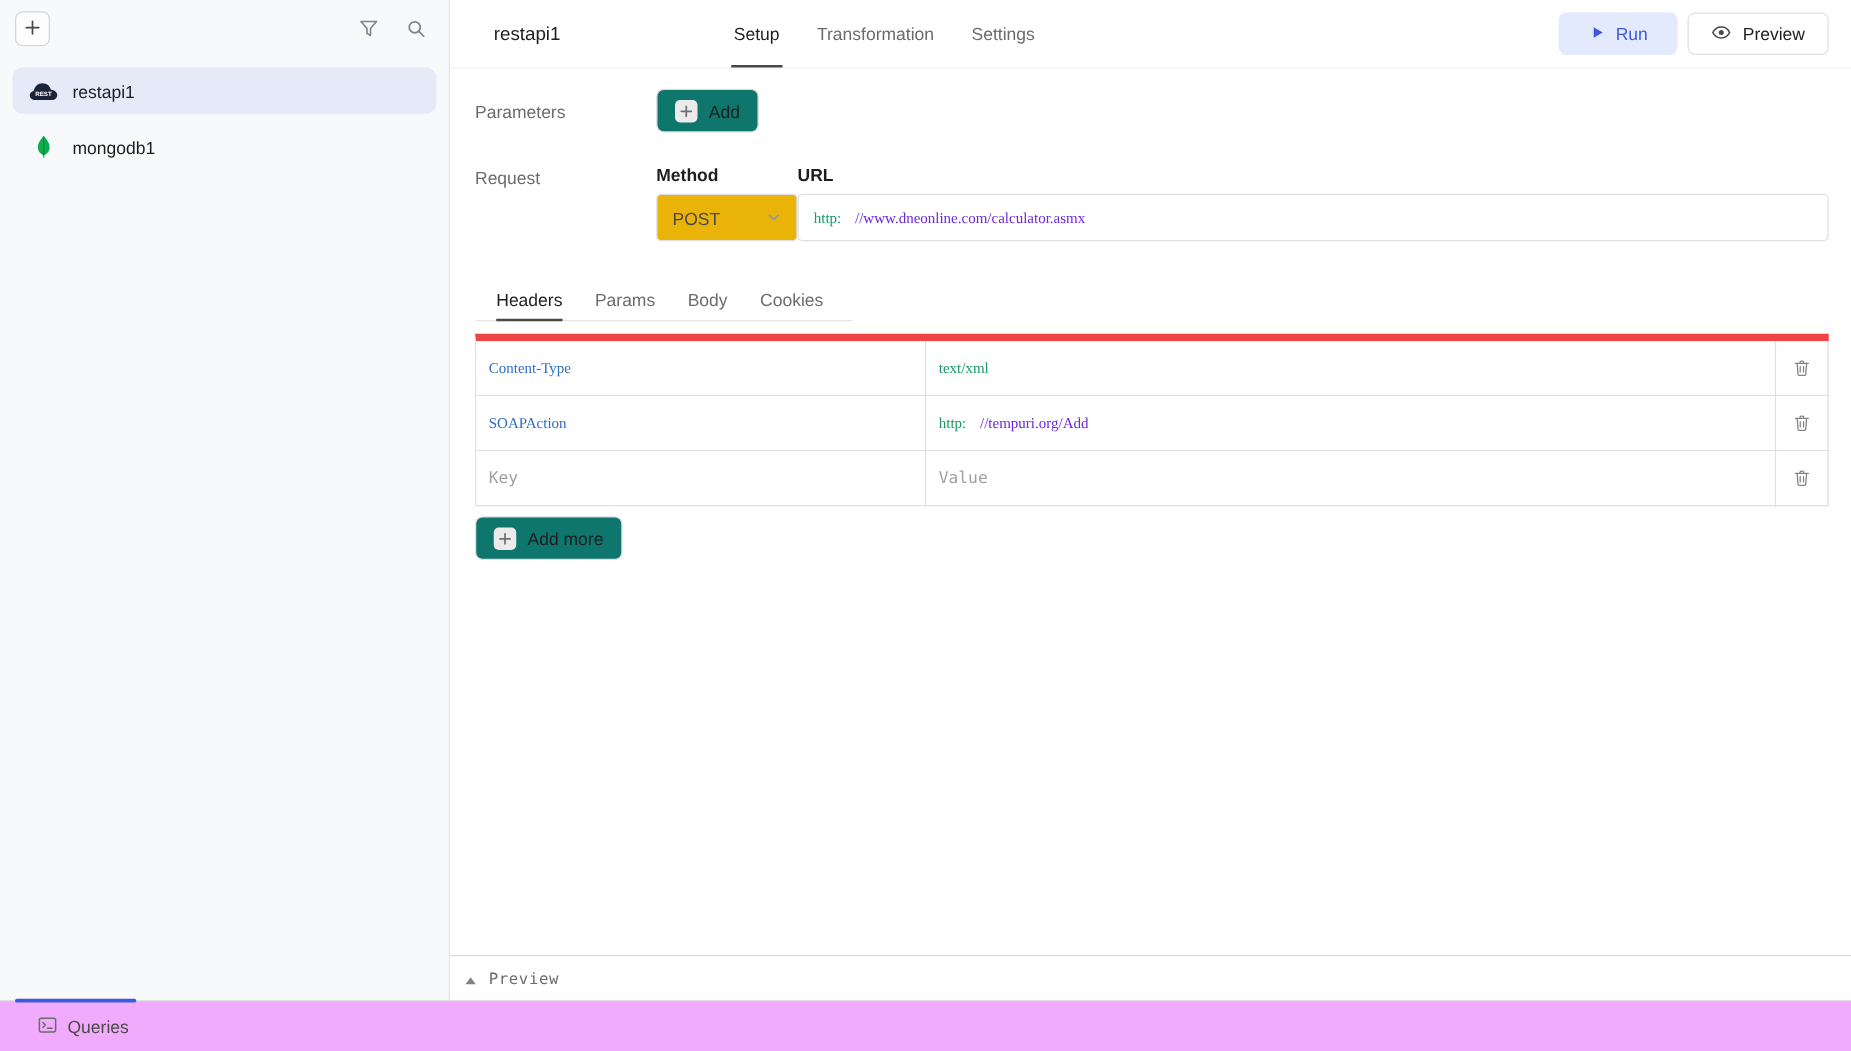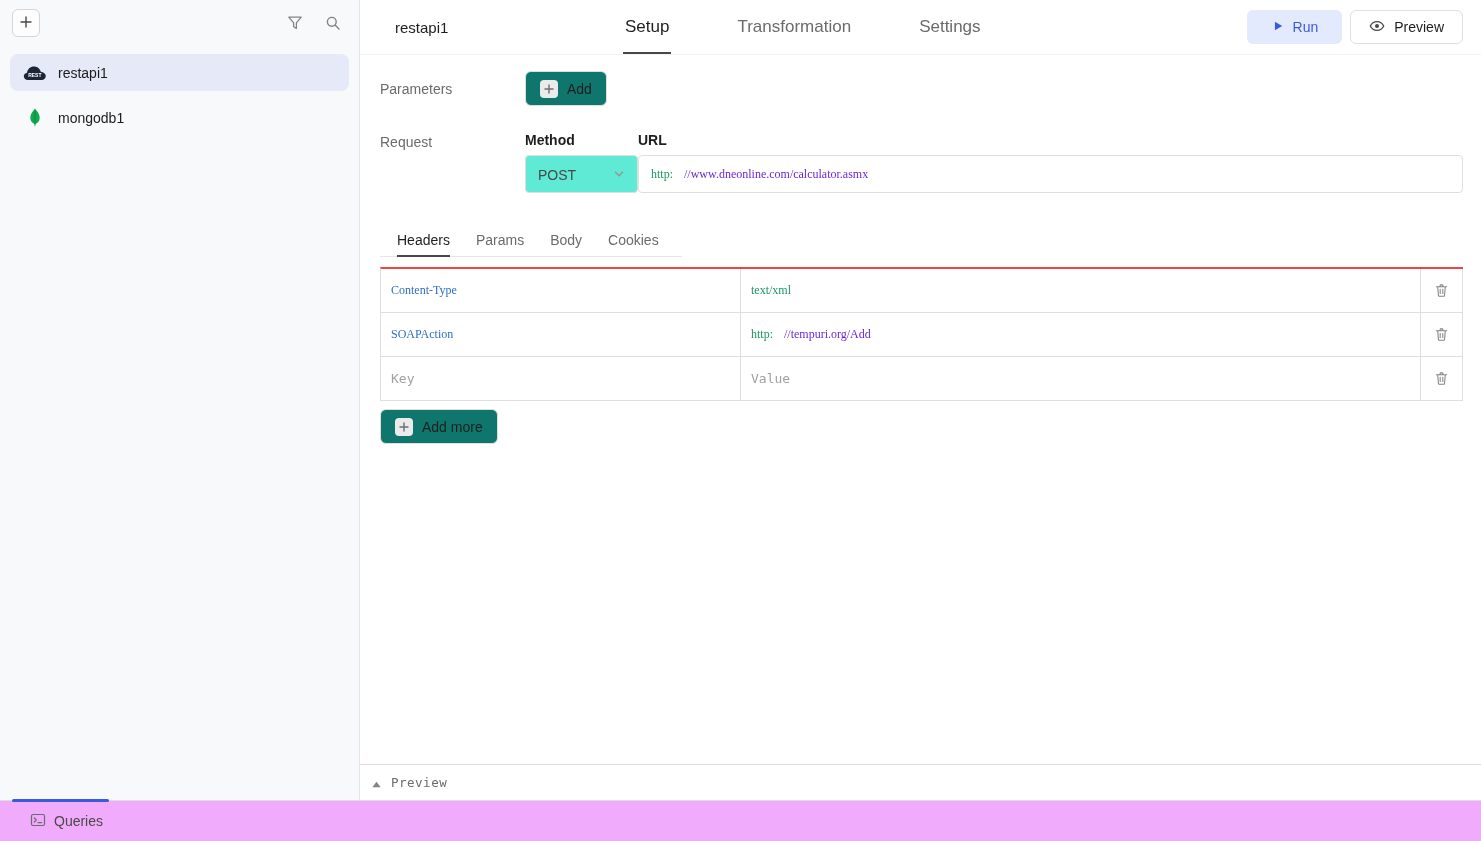--- a/index.html
+++ b/index.html
@@ -49,21 +49,21 @@
     height: 55px; display: flex; align-items: stretch;
     padding: 0 18px 0 35px; border-bottom: 1px solid #f3f3f3; flex: none;
   }
   .query-title {
     align-self: center; font-size: 15px; font-weight: 500; color: #1e1e1e;
     width: 190px; min-width: 190px;
   }
   .header-tabs { display: flex; gap: 26px; align-items: stretch; }
   .htab {
     display: flex; align-items: center; position: relative;
-    color: #6b6b6b; cursor: pointer; font-size: 17px; padding: 0 2px; margin-left: 38px;
+    color: #6b6b6b; cursor: pointer; font-size: 14px; padding: 0 2px;
   }
   .htab.active { color: #1e1e1e; }
   .htab.active::after {
     content: ""; position: absolute; left: 0; right: 0; bottom: 0;
     height: 2px; background: #4b4848;
   }
   .header-actions { margin-left: auto; align-self: center; display: flex; gap: 8px; }
   .run-btn {
     height: 34px; padding: 0 24px; border: none; border-radius: 6px;
     background: #e4eafd; color: #3b5bdb; font-size: 14px; font-weight: 500;
@@ -91,21 +91,21 @@
     width: 18px; height: 18px; background: #ebebeb; border-radius: 4px;
     display: flex; align-items: center; justify-content: center;
   }
   .request-row { margin-top: 26px; align-items: flex-start; }
   .request-row .form-label { padding-top: 2px; }
   .request-fields { display: flex; gap: 0; flex: 1; min-width: 0; }
   .method-col { width: 113px; min-width: 113px; }
   .url-col { flex: 1; min-width: 0; }
   .field-label { font-weight: bold; font-size: 14px; color: #1e1e1e; margin-bottom: 7px; }
   .select-control {
-    height: 38px; border: 1px solid #e0dede; border-radius: 4px; background: #5eead4;
+    height: 38px; border: 1px solid #e0dede; border-radius: 4px; background: #eab308;
     display: flex; align-items: center; justify-content: space-between;
     padding: 2px 10px 0 12px; cursor: pointer; color: #4b4848; font-size: 14px;
   }
   .url-input {
     height: 38px; border: 1px solid #e0dede; border-radius: 4px; background: #fff;
     display: flex; align-items: center; padding: 0 12px; cursor: text;
     white-space: nowrap; overflow: hidden;
   }
   .code { font-family: Liberation Serif, serif; font-size: 12px; }
   .code.key { color: #2f6fc1; }
@@ -125,21 +125,21 @@
   .stab.active { color: #1e1e1e; }
   .stab.active::after {
     content: ""; position: absolute; left: 13px; right: 13px; bottom: -1px;
     height: 2px; background: #4b4848;
   }
   .stab.active:first-child::after { left: 17px; }
 
   
   .kv-grid {
     margin-top: 10px; display: grid; grid-template-columns: 360px 1fr 42px;
-    border-top: 2px solid #ef4444; border-left: 1px solid #e0dede; width: 100%;
+    border-top: 6px solid #ef4444; border-left: 1px solid #e0dede; width: 100%;
   }
   .kv-cell {
     border-right: 1px solid #e0dede; border-bottom: 1px solid #e0dede;
     height: 44px; display: flex; align-items: center; background: #fff;
     padding: 0 10px; overflow: hidden; white-space: nowrap; cursor: text;
   }
   .kv-cell.trash-cell { justify-content: center; padding: 0; cursor: default; }
   .kv-input {
     border: none; outline: none; background: transparent; width: 100%;
     font-family: "DejaVu Sans Mono", monospace; font-size: 13px; color: #4b4848;

